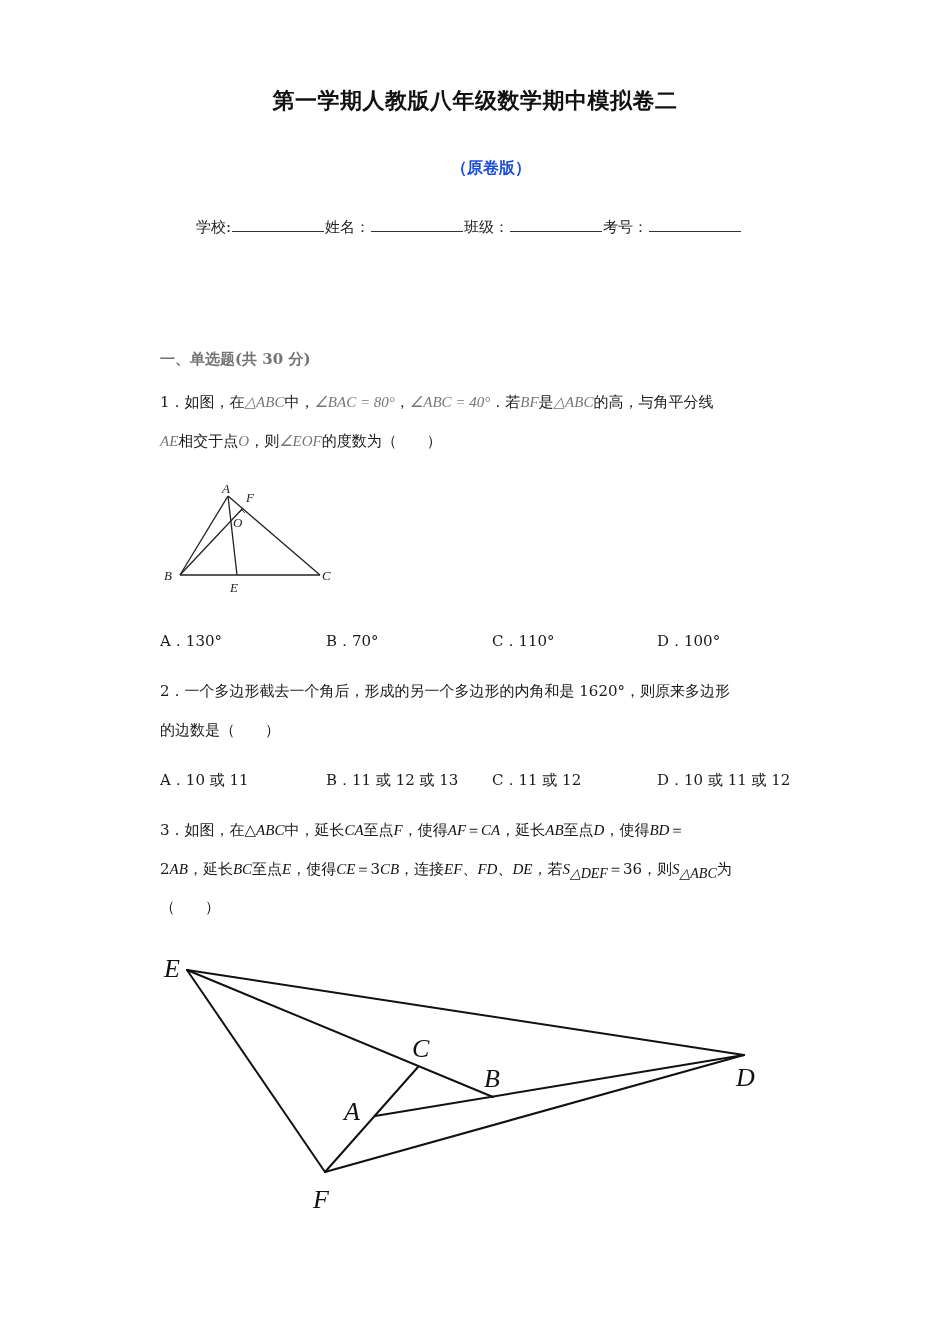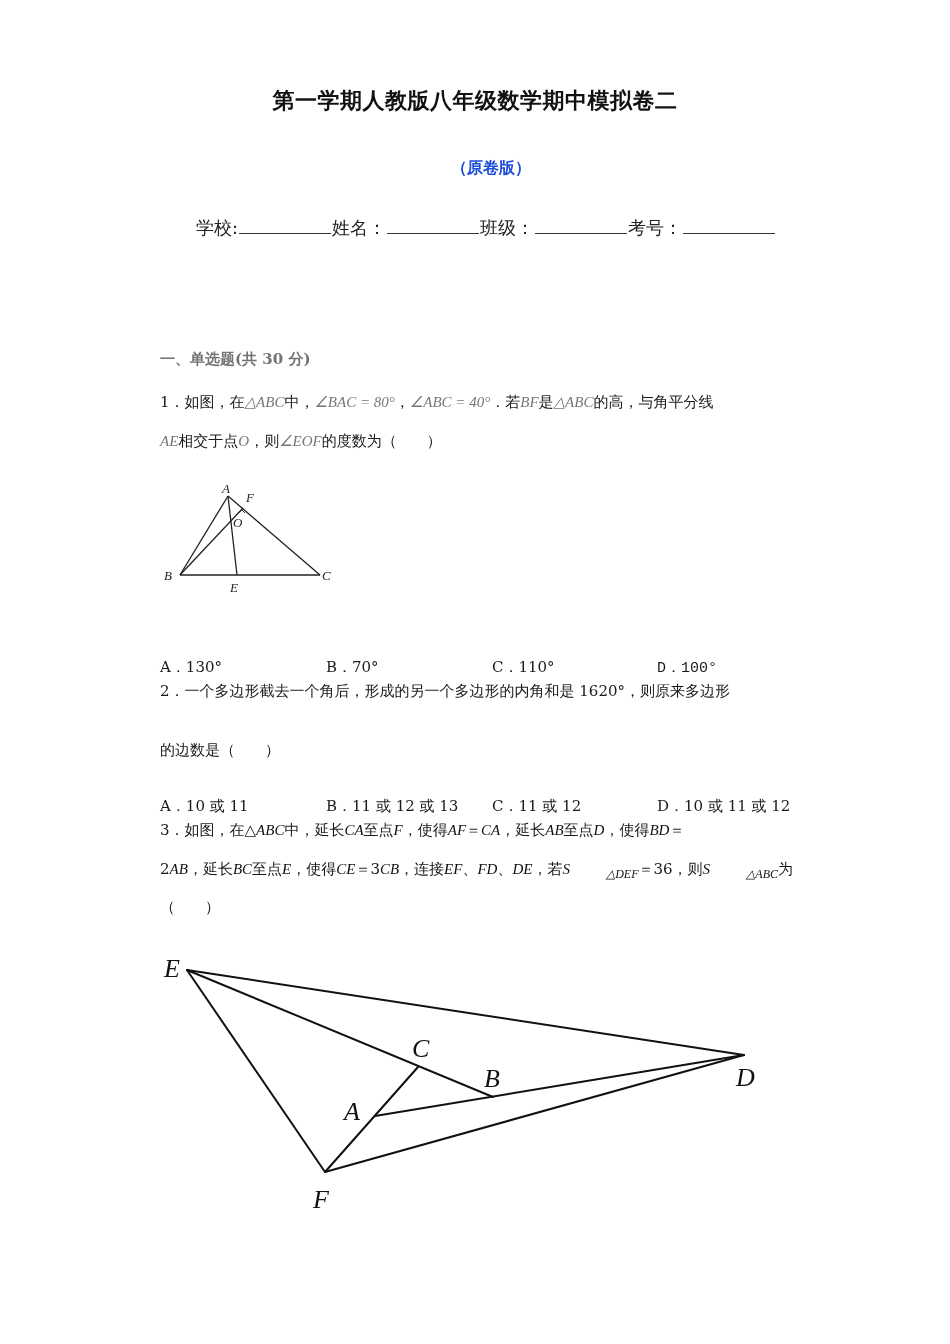--- a/index.html
+++ b/index.html
@@ -13,36 +13,36 @@
       left: 0; width: 950px; top: 86px; text-align: center;
       font-family: Liberation Sans, sans-serif;
       font-weight: bold; font-size: 22px; letter-spacing: 0.5px; color: #111;
     }
     .subtitle {
       left: 0; width: 950px; top: 158px; text-align: center;
       font-family: "DejaVu Sans", "Liberation Sans", sans-serif;
       font-weight: bold; font-size: 16px; color: #1d4ed8; padding-left: 16px;
     }
     .info {
-      left: 196px; top: 216px; font-size: 18px; color: #222; white-space: nowrap;
+      left: 196px; top: 216px; font-size: 15px; color: #222; white-space: nowrap;
     }
     .info .blank {
       display: inline-block; width: 92px; border-bottom: 1px solid #333;
       height: 15px; vertical-align: baseline; margin: 0 1px;
     }
     .section {
       left: 160px; top: 350px; font-size: 15px; font-weight: bold; color: #737373;
     }
     .q {
       left: 160px; font-size: 15px; color: #1a1a1a; white-space: nowrap;
     }
     .m { font-family: "Liberation Serif", serif; font-style: italic; color: #777; }
     .mi { font-family: "Liberation Serif", serif; font-style: italic; color: #111; }
-    .opt { font-size: 15px; color: #1a1a1a; white-space: nowrap; margin-top: 26px; }
-    sub { font-size: 12px; margin-left: 36px; }
+    .opt { font-size: 15px; color: #1a1a1a; white-space: nowrap; }
+    sub { font-size: 14px; }
     svg text { font-family: "Liberation Serif", serif; font-style: italic; }
   </style>
 </head>
 <body>
 
 <div class="abs title">第一学期人教版八年级数学期中模拟卷二</div>
 <div class="abs subtitle">（原卷版）</div>
 
 <div class="abs info">
   <span>学校:</span><span class="blank"></span><span>姓名：</span><span class="blank"></span><span>班级：</span><span class="blank"></span><span>考号：</span><span class="blank"></span>
@@ -72,26 +72,26 @@
     <text x="233" y="527">O</text>
     <text x="164" y="580">B</text>
     <text x="322" y="580">C</text>
     <text x="230" y="592">E</text>
   </g>
 </svg>
 
 <div class="abs opt" style="left:160px; top:632px;"><span>A．</span><span>130°</span></div>
 <div class="abs opt" style="left:326px; top:632px;"><span>B．</span><span>70°</span></div>
 <div class="abs opt" style="left:492px; top:632px;"><span>C．</span><span>110°</span></div>
-<div class="abs opt" style="left:657px; top:632px;font-family:Liberation Mono, monospace;"><span>D．</span><span>100°</span></div>
+<div class="abs opt" style="left:657px; top:632px;"><span>D．</span><span>100°</span></div>
 
 <div class="abs q" style="top:682px;">
   <span>2．</span><span>一个多边形截去一个角后，形成的另一个多边形的内角和是 1620°，则原来多边形</span>
 </div>
-<div class="abs q" style="top:721px;margin-top:20px;">
+<div class="abs q" style="top:721px;">
   <span>的边数是（　　）</span>
 </div>
 
 <div class="abs opt" style="left:160px; top:771px;"><span>A．</span><span>10 或 11</span></div>
 <div class="abs opt" style="left:326px; top:771px;"><span>B．</span><span>11 或 12 或 13</span></div>
 <div class="abs opt" style="left:492px; top:771px;"><span>C．</span><span>11 或 12</span></div>
 <div class="abs opt" style="left:657px; top:771px;"><span>D．</span><span>10 或 11 或 12</span></div>
 
 <div class="abs q" style="top:821px;">
   <span>3．</span><span>如图，在△</span><span class="mi">ABC</span><span>中，延长</span><span class="mi">CA</span><span>至点</span><span class="mi">F</span><span>，使得</span><span class="mi">AF</span><span>＝</span><span class="mi">CA</span><span>，延长</span><span class="mi">AB</span><span>至点</span><span class="mi">D</span><span>，使得</span><span class="mi">BD</span><span>＝</span>

